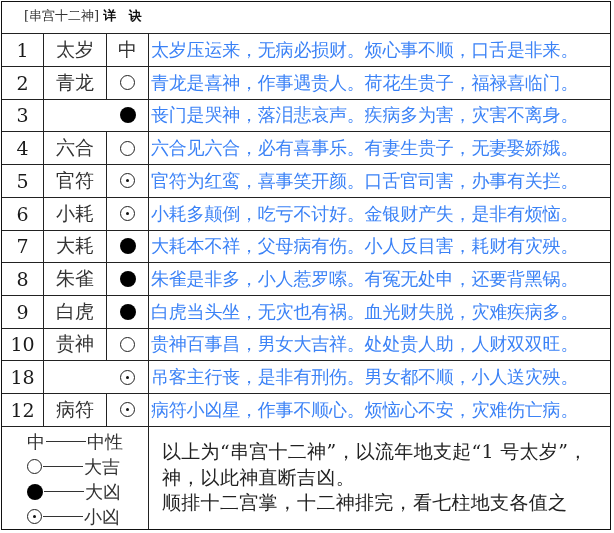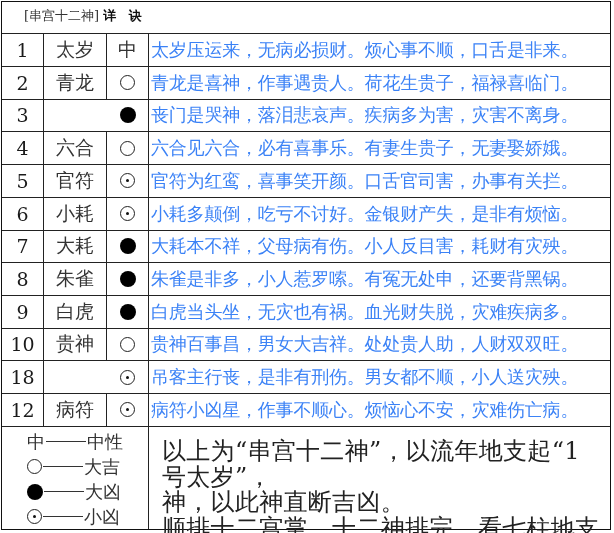--- a/index.html
+++ b/index.html
@@ -23,21 +23,21 @@
   .sym.open { border:1.5px solid #222; }
   .sym.dot { border:1.5px solid #222; }
   .sym.dot::after { content:""; position:absolute; left:50%; top:50%; width:3px; height:3px; margin:-1.5px 0 0 -1.5px; border-radius:50%; background:#111; }
   .sym.filled { background:#000; width:16px; height:16px; }
   .sym-text { font-size:19px; }
   .legend { position:absolute; left:0; top:424px; width:100%; height:103px; }
   .legend-left { position:absolute; left:0; top:0; width:147px; height:100%; border-right:1px solid #222; box-sizing:border-box; padding-top:3px; }
   .legend-item { height:25px; display:flex; align-items:center; padding-left:25px; font-size:18px; color:#333; }
   .legend-item .sym { margin-right:0; }
   .legend-dash { display:inline-block; width:40px; height:1px; background:#333; margin:0 1px; }
-  .legend-right { position:absolute; left:147px; right:0; top:0; height:100%; padding:13px 10px 0 13px; box-sizing:border-box; font-size:24px; line-height:25.5px; color:#222; letter-spacing:0.3px; }
+  .legend-right { position:absolute; left:147px; right:0; top:0; height:100%; padding:13px 10px 0 13px; box-sizing:border-box; font-size:19px; line-height:25.5px; color:#222; letter-spacing:0.3px; }
 </style>
 </head>
 <body>
 
 <div class="tbl">
   <div class="hdr">
     <div class="hdr-text">
       <span>[串宫十二神]</span><span class="hdr-bold">详 诀</span>
     </div>
   </div>

